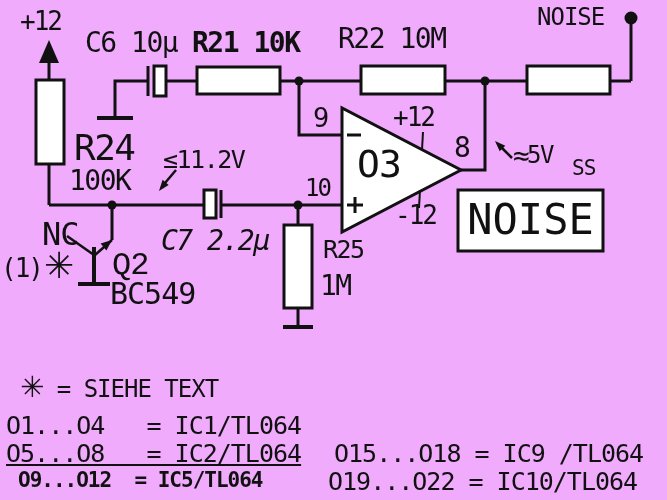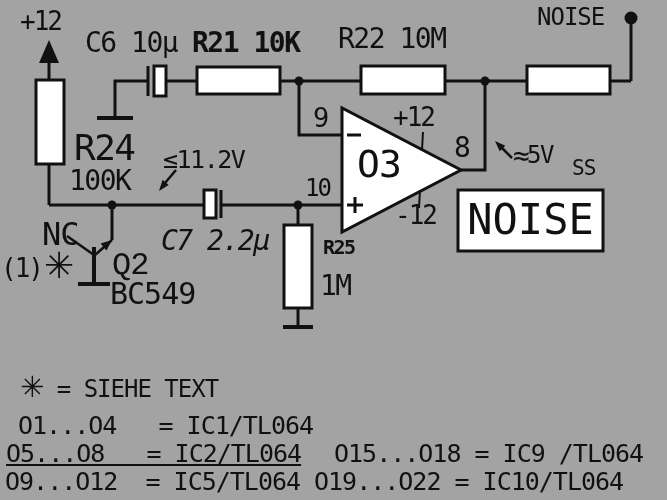--- a/index.html
+++ b/index.html
@@ -1,17 +1,17 @@
 <!DOCTYPE html>
 <html><head>
 <meta charset="utf-8">
 <style>
   html,body{margin:0;padding:0;background:#fff;}
   .canvas{
-    position:relative;width:667px;height:500px;background:#a3a3a3;overflow:hidden;
+    position:relative;width:667px;height:500px;background:#f0abfc;overflow:hidden;
     font-family:"DejaVu Sans Mono","Liberation Mono",monospace;color:#111;
   }
   .canvas svg{position:absolute;left:0;top:0;}
   .label{
     position:absolute;white-space:pre;line-height:1.05;color:#111;
     font-family:"DejaVu Sans Mono","Liberation Mono",monospace;
   }
   .star{font-family:"DejaVu Sans","Liberation Sans",sans-serif;}
   .noise-box-label{
     display:flex;align-items:center;justify-content:center;
@@ -114,34 +114,34 @@
   <div class="label" style="left:537px;top:5px;font-size:24px;letter-spacing:-1px;">NOISE</div>
   <div class="label" style="left:74px;top:129px;font-size:36px;letter-spacing:-1.5px;">R24</div>
   <div class="label" style="left:69px;top:166px;font-size:28px;letter-spacing:-1.5px;">100K</div>
   <div class="label" style="left:163px;top:147px;font-size:25px;letter-spacing:-1.5px;">≤11.2V</div>
   <div class="label" style="left:42px;top:218px;font-size:32px;letter-spacing:-1px;">NC</div>
   <div class="label" style="left:1px;top:255px;font-size:26px;letter-spacing:-2px;">(1)</div>
   <div class="label star" style="left:44px;top:247px;font-size:36px;">✳</div>
   <div class="label" style="left:112px;top:249px;font-size:32px;letter-spacing:-1px;font-family:Liberation Mono, monospace;">Q2</div>
   <div class="label" style="left:110px;top:278px;font-size:30px;letter-spacing:-1px;">BC549</div>
   <div class="label" style="left:161px;top:226px;font-size:28px;letter-spacing:-1.5px;font-style:italic;">C7 2.2µ</div>
-  <div class="label" style="left:323px;top:237px;font-size:20px;letter-spacing:-1.5px;font-weight:bold;">R25</div>
+  <div class="label" style="left:323px;top:237px;font-size:25px;letter-spacing:-1.5px;">R25</div>
   <div class="label" style="left:320px;top:271px;font-size:28px;letter-spacing:-1.5px;">1M</div>
   <div class="label" style="left:313px;top:104px;font-size:27px;">9</div>
   <div class="label" style="left:305px;top:176px;font-size:24px;letter-spacing:-2px;text-align:right;">10</div>
   <div class="label" style="left:357px;top:145px;font-size:38px;letter-spacing:-1px;">O3</div>
   <div class="label" style="left:393px;top:104px;font-size:26px;letter-spacing:-2px;">+12</div>
   <div class="label" style="left:395px;top:202px;font-size:26px;letter-spacing:-2px;">-12</div>
   <div class="label" style="left:454px;top:133px;font-size:28px;">8</div>
   <div class="label" style="left:513px;top:141px;font-size:28px;">≈</div>
   <div class="label" style="left:527px;top:143px;font-size:24px;letter-spacing:-1.5px;">5V</div>
   <div class="label" style="left:572px;top:157px;font-size:21px;letter-spacing:-1px;">SS</div>
   <div class="label noise-box-label" style="left:458px;top:190px;width:145px;height:61px;">NOISE</div>
 
   <div class="label" style="left:20px;top:372px;font-size:24px;letter-spacing:-1px;"><span class="star" style="font-size:29px;">✳</span><span> = SIEHE TEXT</span></div>
 
-  <div class="label" style="left:6px;top:413px;font-size:25px;letter-spacing:-1px;margin-left:12px;">O1...O4   = IC1/TL064</div>
+  <div class="label" style="left:6px;top:413px;font-size:25px;letter-spacing:-1px;">O1...O4   = IC1/TL064</div>
   <div class="label" style="left:6px;top:441px;font-size:25px;letter-spacing:-1px;text-decoration:underline;">O5...O8   = IC2/TL064</div>
-  <div class="label" style="left:5px;top:469px;font-size:25px;letter-spacing:-1px;">O9...O12  = IC5/TL064</div>
+  <div class="label" style="left:18px;top:469px;font-size:21px;letter-spacing:-1px;font-weight:bold;">O9...O12  = IC5/TL064</div>
   <div class="label" style="left:334px;top:441px;font-size:25px;letter-spacing:-1px;">O15...O18 = IC9 /TL064</div>
-  <div class="label" style="left:314px;top:469px;font-size:25px;letter-spacing:-1px;">O19...O22 = IC10/TL064</div>
+  <div class="label" style="left:328px;top:469px;font-size:25px;letter-spacing:-1px;">O19...O22 = IC10/TL064</div>
 
 </div>
 
 </body></html>

